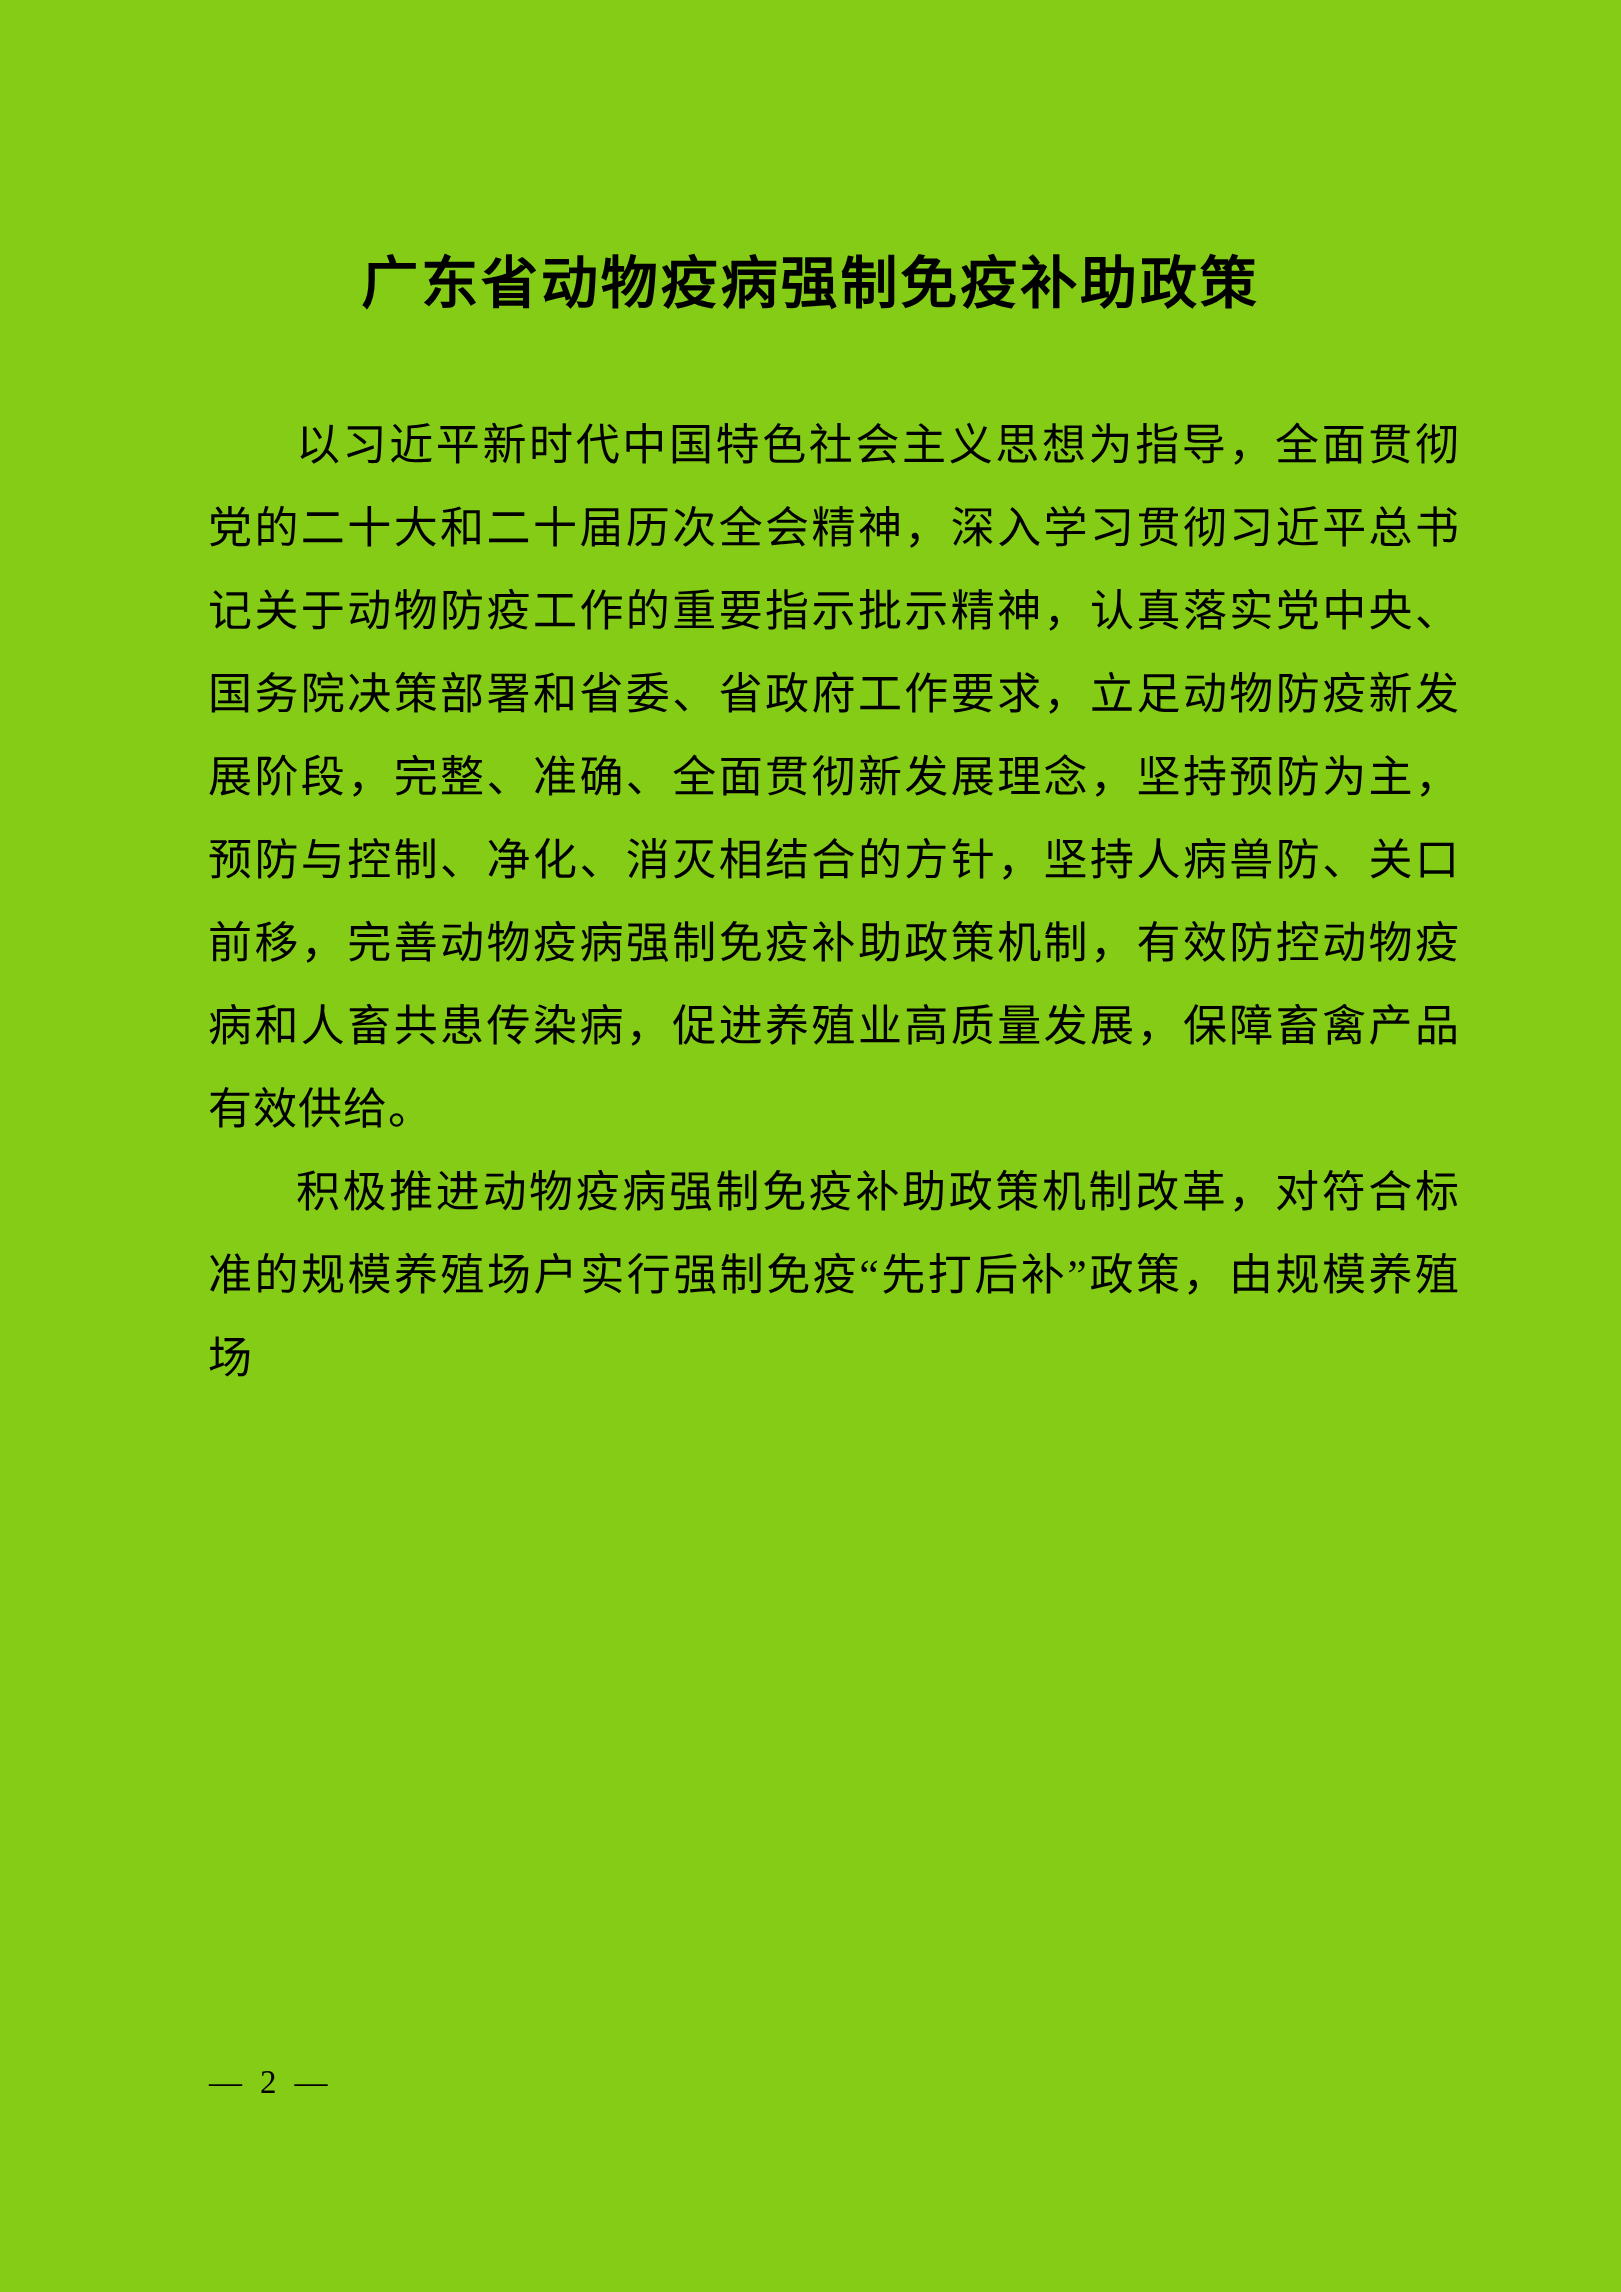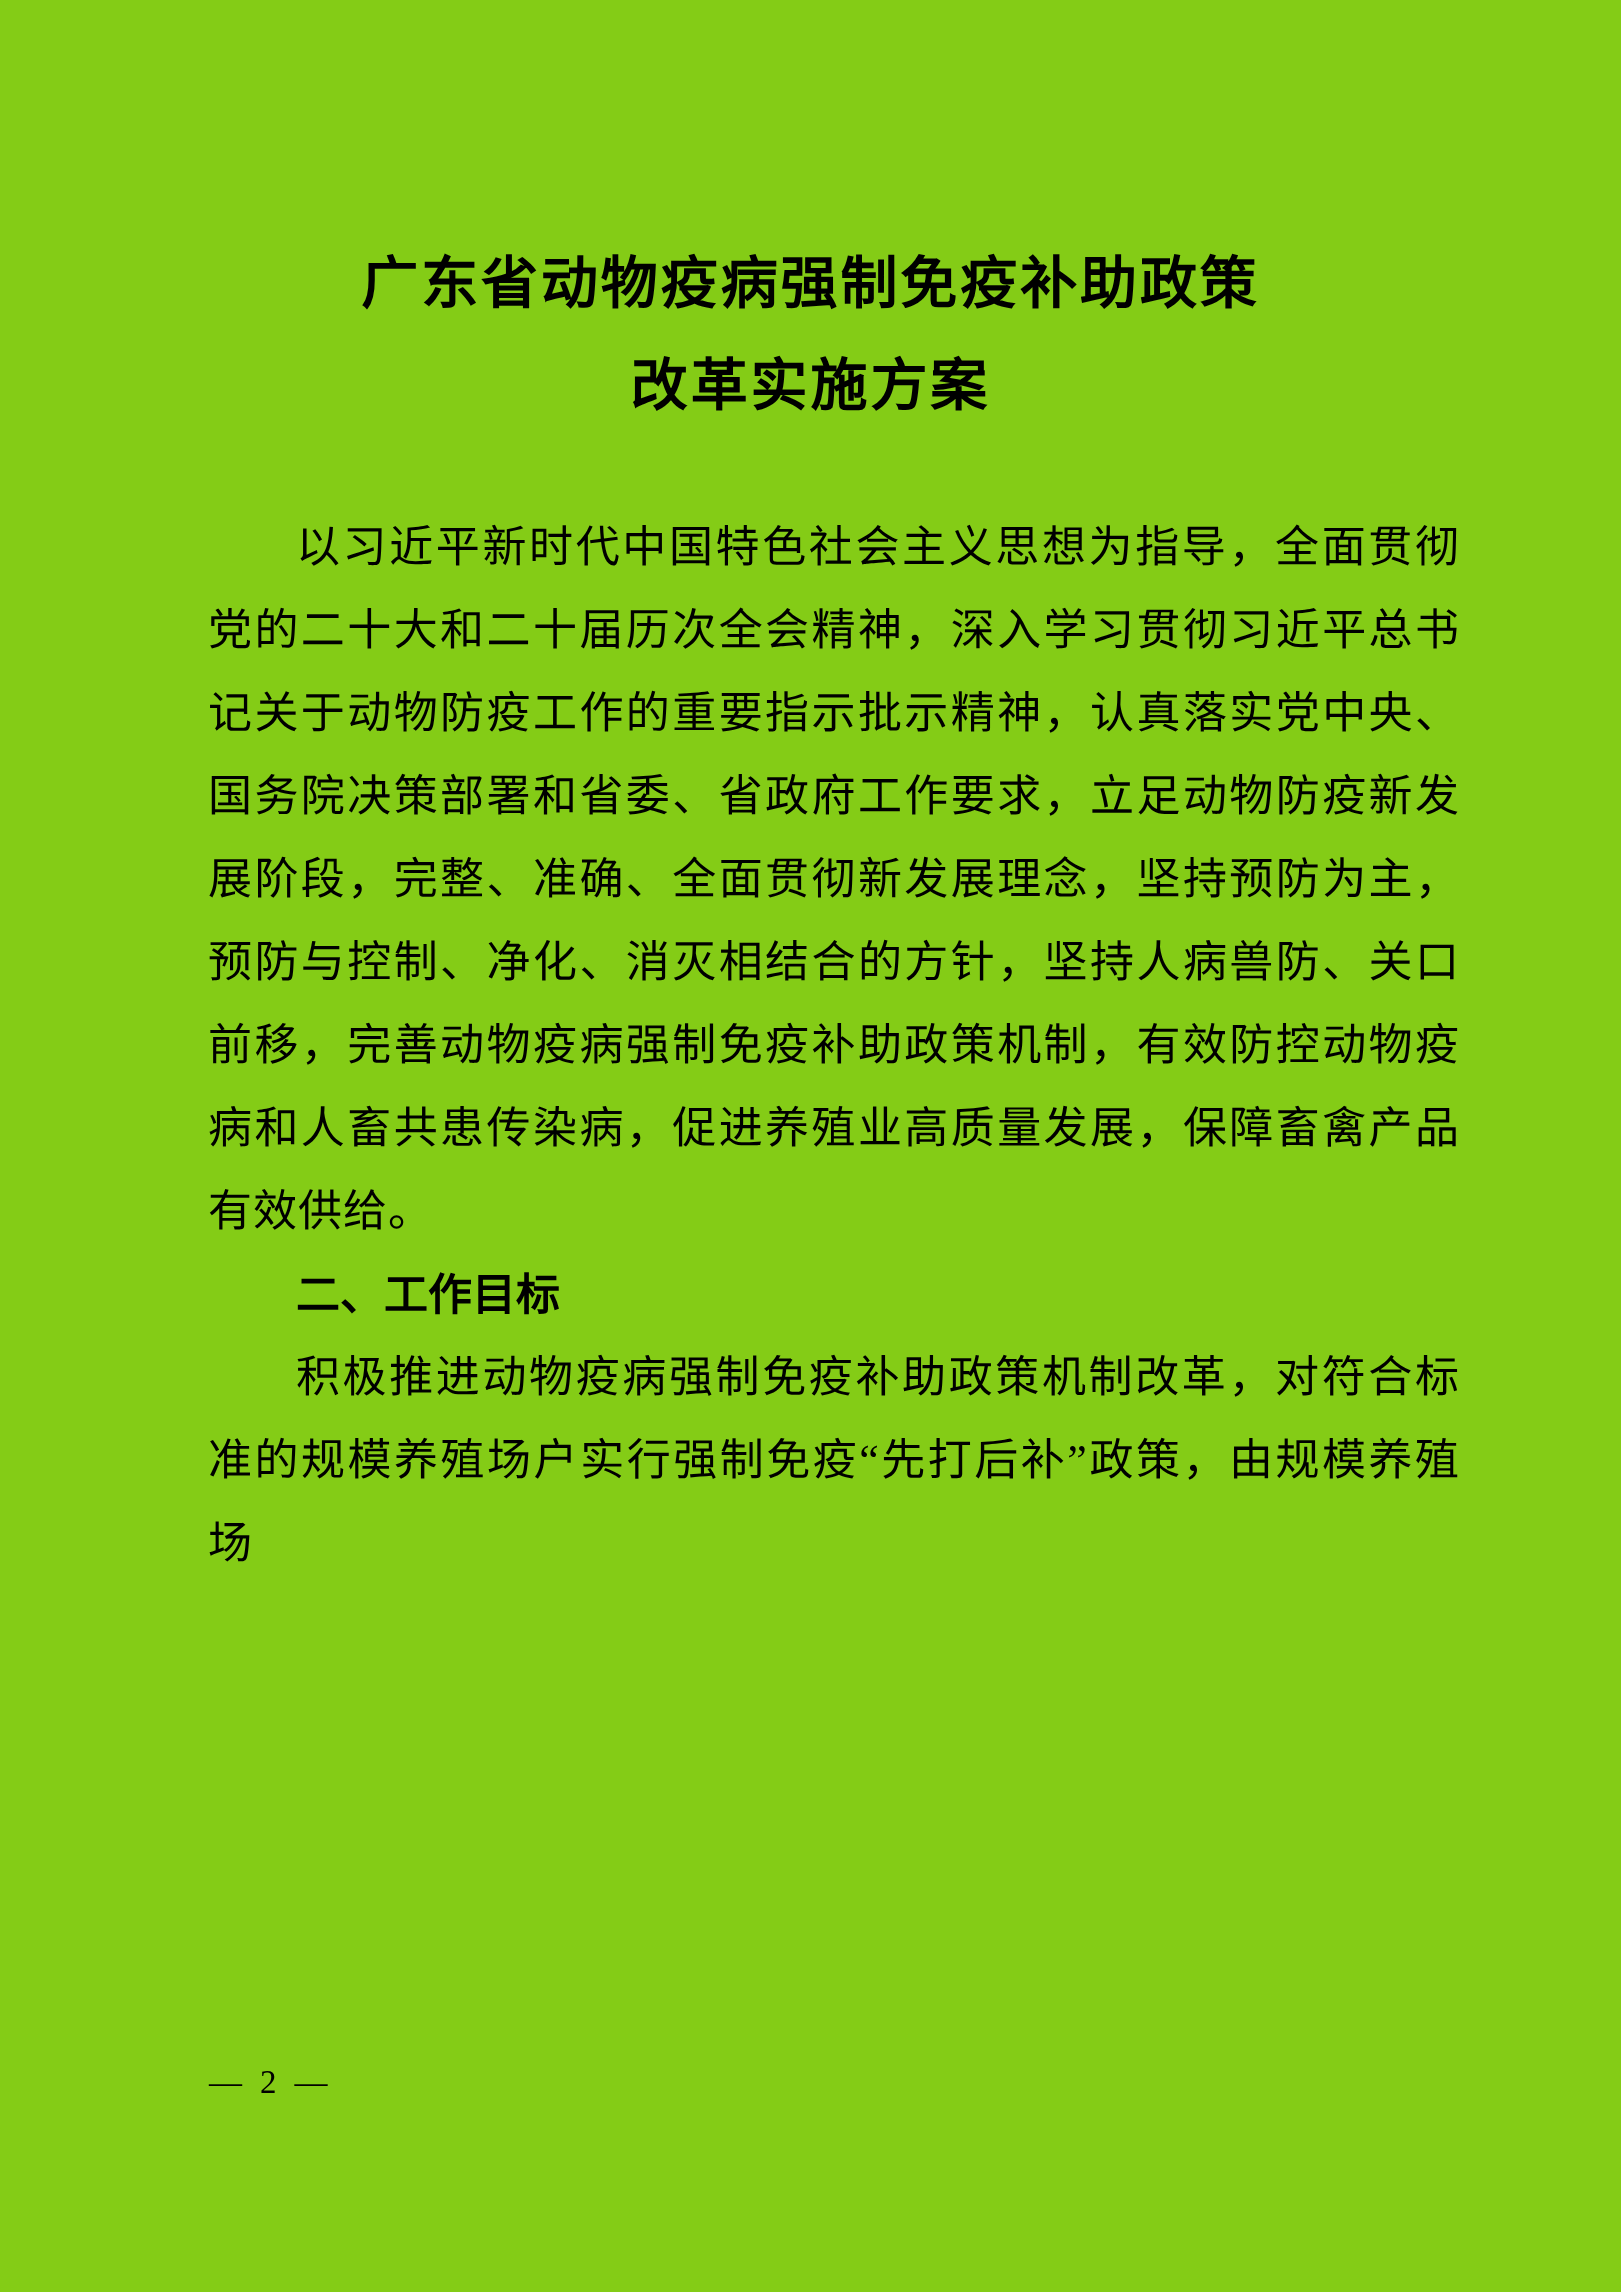--- a/index.html
+++ b/index.html
@@ -57,29 +57,27 @@
     white-space: pre;
   }
 </style>
 </head>
 <body>
 
 <div class="page">
 
   <h1 class="doc-title">
     <div class="title-line">广东省动物疫病强制免疫补助政策</div>
-    <div class="title-line">改革实施方案</div>
   </h1>
 
   <div class="doc-body">
 
 
     <p class="para">以习近平新时代中国特色社会主义思想为指导，全面贯彻党的二十大和二十届历次全会精神，深入学习贯彻习近平总书记关于动物防疫工作的重要指示批示精神，认真落实党中央、国务院决策部署和省委、省政府工作要求，立足动物防疫新发展阶段，完整、准确、全面贯彻新发展理念，坚持预防为主，预防与控制、净化、消灭相结合的方针，坚持人病兽防、关口前移，完善动物疫病强制免疫补助政策机制，有效防控动物疫病和人畜共患传染病，促进养殖业高质量发展，保障畜禽产品有效供给。</p>
 
-    <h2 class="heading">二、工作目标</h2>
 
     <p class="para">积极推进动物疫病强制免疫补助政策机制改革，对符合标准的规模养殖场户实行强制免疫“先打后补”政策，由规模养殖场</p>
   </div>
 
   <div class="page-footer">— 2 —</div>
 
 </div>
 
 
 </body></html>

